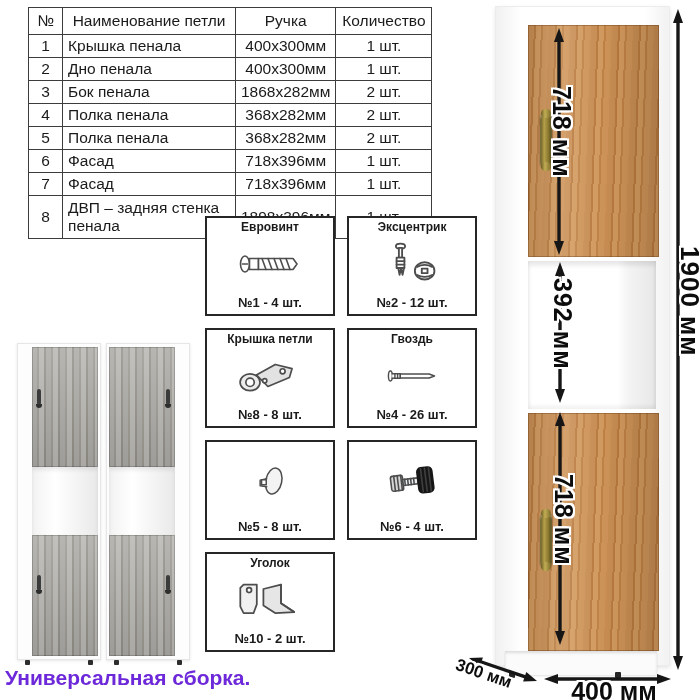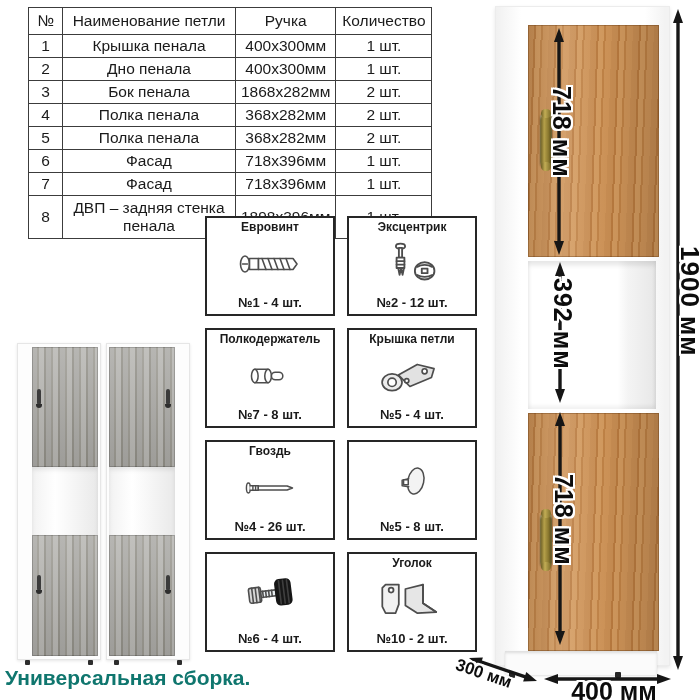--- a/index.html
+++ b/index.html
@@ -10,21 +10,21 @@
   
   .parts-table{
     position:absolute;left:28px;top:7px;border-collapse:collapse;
     font-size:15.5px;line-height:1.15;
   }
   .parts-table th,.parts-table td{
     border:1.6px solid #3c3c3c;padding:1px 5px;background:#fff;
   }
   .parts-table th{font-weight:normal;text-align:center;height:24px;}
   .parts-table td{height:20px;text-align:center;}
-  .parts-table td.name{text-align:center;}
+  .parts-table td.name{text-align:left;}
   .parts-table tr.tall td{height:40px;}
   
   .hw-grid{
     position:absolute;left:205px;top:216px;width:272px;height:436px;
     display:grid;grid-template-columns:repeat(2,1fr);grid-template-rows:repeat(4,1fr);
     gap:12px;
   }
   .hw-cell{
     border:2px solid #262626;background:#fff;display:flex;flex-direction:column;
     align-items:center;justify-content:space-between;padding:3px 1px 4px;
@@ -118,21 +118,21 @@
                 -2px -2px 0 #fff,2px 2px 0 #fff,-2px 2px 0 #fff,2px -2px 0 #fff;
   }
   .dim-v{writing-mode:vertical-rl;font-size:25px;letter-spacing:1px;}
   .dim-718-top{left:549px;top:86px;}
   .dim-392{left:550px;top:278px;}
   .dim-718-bot{left:551px;top:474px;}
   .dim-1900{left:677px;top:246px;font-size:26px;}
   .dim-400{left:558px;top:679px;width:112px;text-align:center;font-size:25px;}
   .dim-300{left:459px;top:656px;font-size:17px;transform:rotate(19deg);transform-origin:left top;}
   
-  .caption{position:absolute;left:5px;top:666px;font-weight:bold;font-size:21px;color:#0f766e;}
+  .caption{position:absolute;left:5px;top:666px;font-weight:bold;font-size:21px;color:#6d28d9;}
   .icon-stroke{stroke:#4d4d4d;stroke-width:1.6;fill:none;stroke-linecap:round;stroke-linejoin:round;}
 </style>
 </head>
 <body>
 
 <table class="parts-table">
   <colgroup>
       <col style="width:34px">
       <col style="width:173px">
       <col style="width:97px">
@@ -229,49 +229,35 @@
         <ellipse cx="43" cy="26" rx="8.5" ry="7.5" fill="#fff"></ellipse>
         <path d="M36.5 22.5 a9 5.5 0 0 1 13 0 M36.5 29.5 a9 5.5 0 0 0 13 0"></path>
         <rect x="40.5" y="24" width="5" height="4" fill="#fff"></rect>
       </g>
         </svg>
     </div>
     <div class="hw-count">№2 - 12 шт.</div>
   </div>
 
 
-  <div class="hw-cell">
-    <div class="hw-title">Полкодержатель</div>
-    <div class="hw-icon">
-      <svg width="70" height="38" viewBox="0 0 64 40">
-          <g class="icon-stroke">
-        <rect x="16" y="13" width="14" height="14" fill="#fff"></rect>
-        <ellipse cx="16" cy="20" rx="3.5" ry="7" fill="#fff"></ellipse>
-        <ellipse cx="30" cy="20" rx="3.5" ry="7" fill="#fff"></ellipse>
-        <rect x="33.5" y="16" width="12" height="8" rx="4" fill="#fff"></rect>
-      </g>
-        </svg>
-    </div>
-    <div class="hw-count">№7 - 8 шт.</div>
-  </div>
 
   <div class="hw-cell">
     <div class="hw-title">Крышка петли</div>
     <div class="hw-icon">
       <svg width="80" height="42" viewBox="0 0 64 40">
           <g class="icon-stroke">
         <ellipse cx="13" cy="26" rx="9.5" ry="8" fill="#ececec"></ellipse>
         <circle cx="13" cy="26" r="4" fill="#fff"></circle>
         <path d="M19 19 L37 9 53 13 50.5 21.5 30 30 Z" fill="#e2e2e2"></path>
         <circle cx="44" cy="15.5" r="2.4" fill="#fff"></circle>
         <circle cx="27" cy="24.5" r="2" fill="#fff"></circle>
       </g>
         </svg>
     </div>
-    <div class="hw-count">№5 - 4 шт.</div>
+    <div class="hw-count">№8 - 8 шт.</div>
   </div>
 
 
   <div class="hw-cell">
     <div class="hw-title">Гвоздь</div>
     <div class="hw-icon">
       <svg width="80" height="36" viewBox="0 0 64 40">
           <g class="icon-stroke">
         <ellipse cx="8" cy="20" rx="2.2" ry="5.5" fill="#fff"></ellipse>
         <path d="M10 17.5 h9 v5 h-9" fill="#fff"></path>

